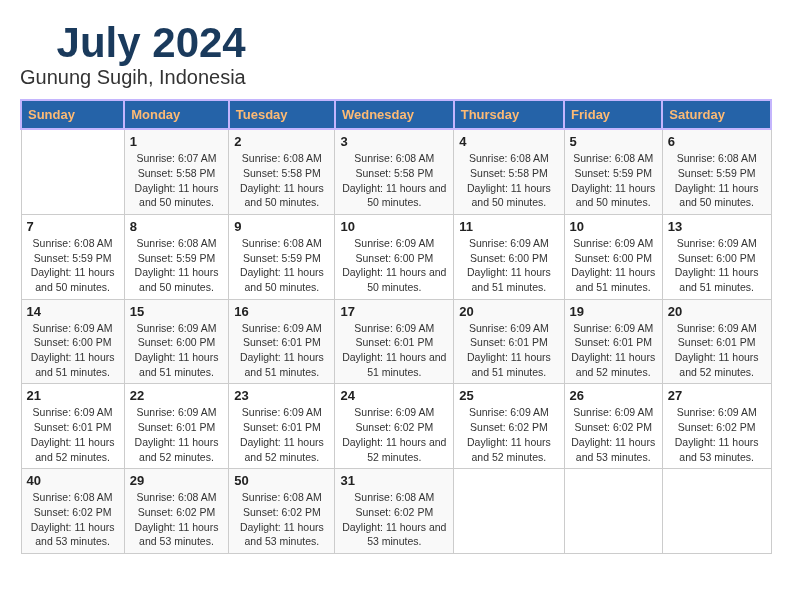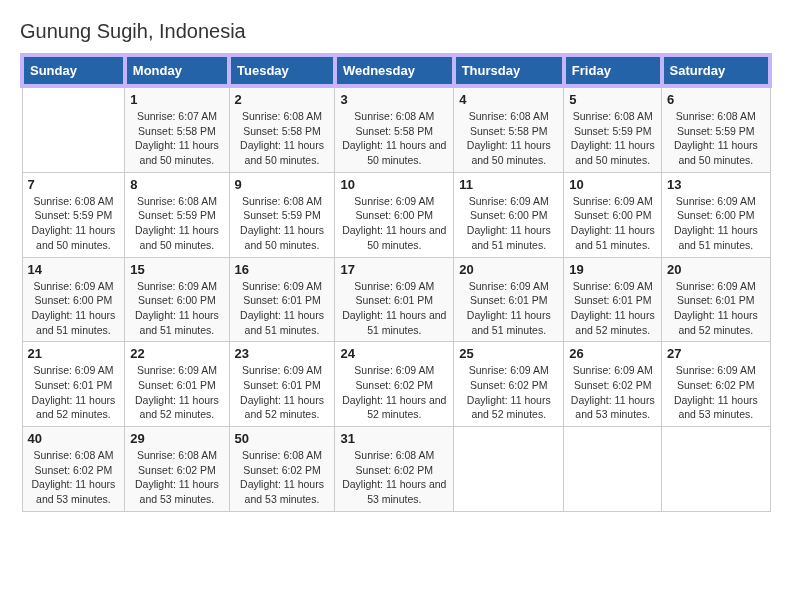--- a/index.html
+++ b/index.html
@@ -44,26 +44,26 @@
       font-size: 20px;
       color: #333;
     }
     table {
       width: 100%;
       border-collapse: collapse;
       font-size: 11px;
     }
     thead tr th {
       background-color: #2563a8;
-      color: #ffffff;
+      color: #fdba74;
       padding: 6px 6px;
       font-size: 13px;
       font-weight: bold;
       text-align: left;
-      border: 4px solid #c4b5fd;
+      border: 2px solid #c4b5fd;
     }
     tbody tr td {
       border: 1px solid #ccc;
       padding: 4px 5px;
       vertical-align: top;
       min-height: 70px;
       height: 80px;
       background: #fff;
     }
     tbody tr:nth-child(odd) td {
@@ -84,20 +84,21 @@
     }
     .empty-cell {
       background: #fff !important;
     }
   </style>
 </head>
 <body>
 
 <div class="header">
   <div class="title-area">
+    <div class="month-title">July 2024</div>
     <div class="subtitle">Gunung Sugih, Indonesia</div>
   </div>
 </div>
 
 <table>
   <thead>
     <tr>
     <th>Sunday</th>
         <th>Monday</th>
         <th>Tuesday</th>

